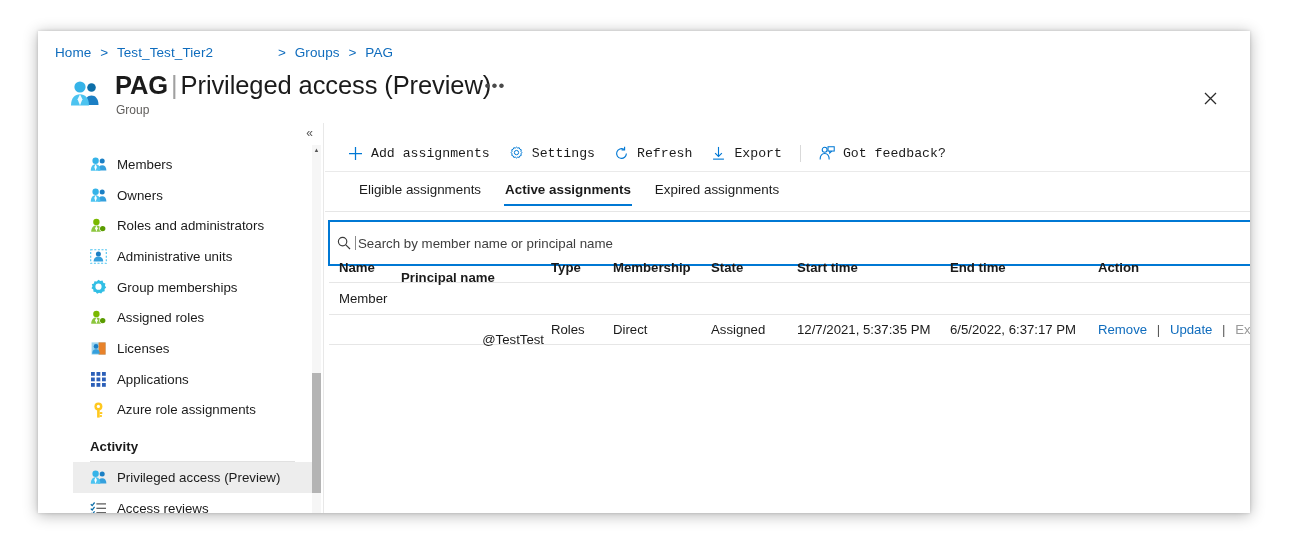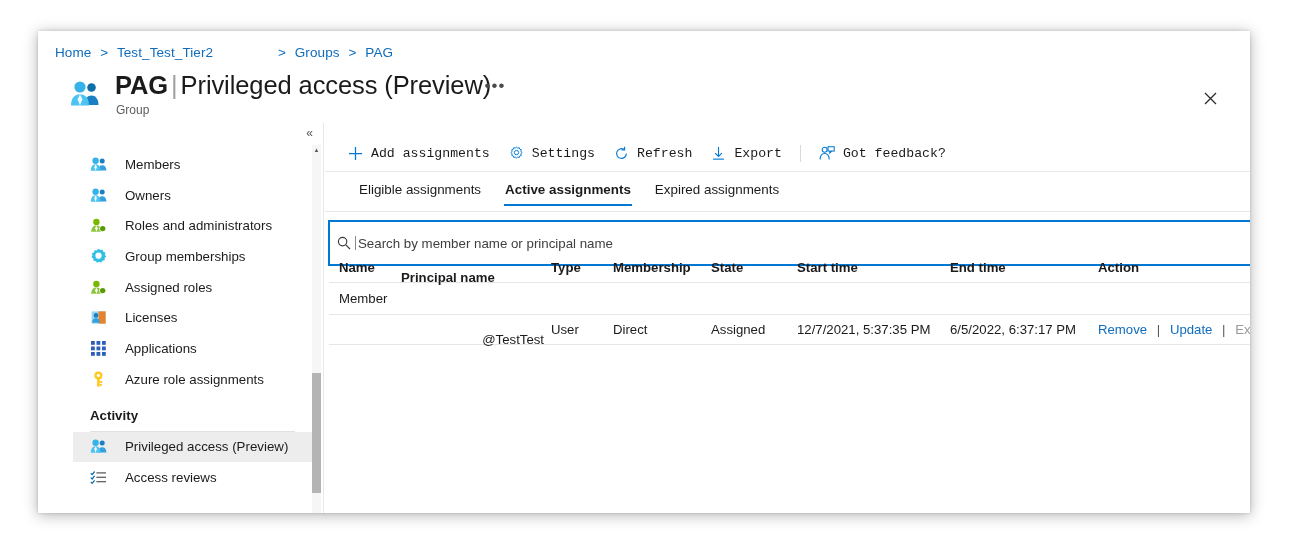--- a/index.html
+++ b/index.html
@@ -95,21 +95,20 @@
     width: 240px;
   }
   .nav-item {
     position: relative;
     height: 30.7px;
     display: flex; align-items: center;
     padding-left: 17px;
     cursor: pointer;
     font-size: 13.3px; color: #1b1b1b;
     white-space: nowrap;
-    gap: 8px;
   }
   .nav-item.selected { background: #ededed; }
   .nav-ico {
     width: 17px; height: 17px;
     margin-right: 10px;
     display: inline-flex; align-items: center; justify-content: center;
     flex: none;
   }
   .nav-ico svg { display: block; }
   .nav-group {
@@ -338,20 +337,30 @@
               <circle cx="6.4" cy="3.9" r="3.2" fill="#7ab800"></circle>
               <path d="M1.2 13.8 C1.2 9.3 3.6 7.4 6.4 7.4 C9.2 7.4 11.6 9.3 11.6 13.8 Z" fill="#8cc63e"></path>
               <path d="M6.4 7.4 L5.1 10.2 L6.4 13.8 L7.7 10.2 Z" fill="#ffffff"></path>
               <circle cx="12.7" cy="10.6" r="3.4" fill="#ffffff"></circle>
               <circle cx="12.7" cy="10.6" r="2.7" fill="#5a9c00"></circle>
             </svg>
           </span>
           <span>Roles and administrators</span>
         </div>
 
+        <div class="nav-item">
+          <span class="nav-ico">
+            <svg width="17" height="15" viewBox="0 0 17 15">
+              <rect x="0.7" y="0.7" width="15.6" height="13.6" fill="none" stroke="#4cc3f0" stroke-width="1.1" stroke-dasharray="2 1.6"></rect>
+              <circle cx="8.4" cy="5" r="2.5" fill="#1b7fc4"></circle>
+              <path d="M3.6 12.6 C3.6 8.8 5.8 7.4 8.4 7.4 C11 7.4 13.2 8.8 13.2 12.6 Z" fill="#35a0dd"></path>
+            </svg>
+          </span>
+          <span>Administrative units</span>
+        </div>
 
         <div class="nav-item">
           <span class="nav-ico">
             <svg width="17" height="16" viewBox="0 0 17 16">
               <path d="M8.5 0.8 L10.3 2.1 L12.5 1.6 L13.3 3.7 L15.4 4.6 L14.9 6.8 L16.2 8.6 L14.6 10.1 L14.7 12.3 L12.5 12.7 L11.2 14.5 L9.1 13.7 L7.1 14.7 L5.7 13 L3.5 12.8 L3.3 10.6 L1.5 9.3 L2.5 7.3 L1.8 5.2 L3.9 4.4 L4.5 2.3 L6.7 2.5 Z" fill="#32bfe5"></path>
               <circle cx="8.5" cy="7.7" r="3.1" fill="#ffffff"></circle>
             </svg>
           </span>
           <span>Group memberships</span>
         </div>
@@ -544,21 +553,21 @@
           <div class="c-action">Action</div>
         </div>
 
         <div class="trow" id="grouprow">
           <div class="c-name">Member</div>
         </div>
 
         <div class="trow" id="datarow">
           <div class="c-name"></div>
           <div class="c-prin">@TestTest</div>
-          <div class="c-type">User</div>
+          <div class="c-type">Roles</div>
           <div class="c-memb">Direct</div>
           <div class="c-state">Assigned</div>
           <div class="c-start">12/7/2021, 5:37:35 PM</div>
           <div class="c-end">6/5/2022, 6:37:17 PM</div>
           <div class="c-action">
             <span class="lnk">Remove</span>
             <span class="pipe">|</span>
             <span class="lnk">Update</span>
             <span class="pipe">|</span>
             <span class="lnk disabled">Extend</span>

